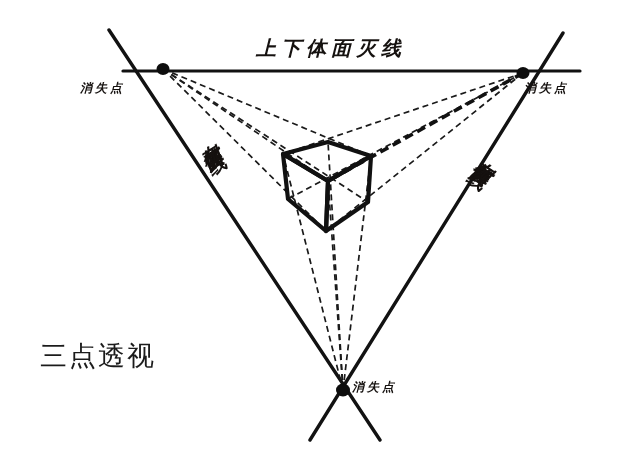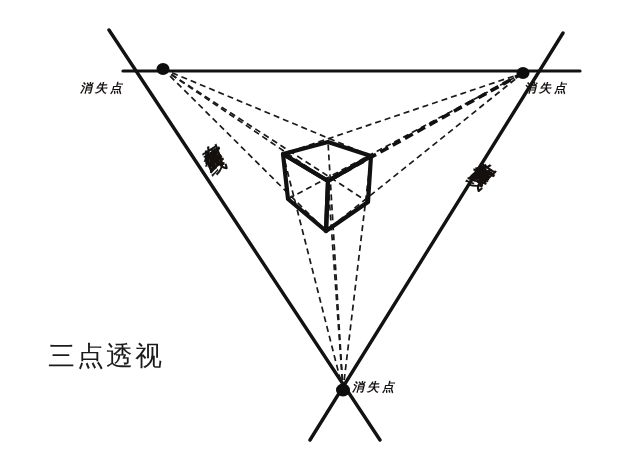--- a/index.html
+++ b/index.html
@@ -119,26 +119,27 @@
     </g>
 
     <g fill="#0d0d0d">
       <ellipse cx="163" cy="69" rx="6.5" ry="6"></ellipse>
       <ellipse cx="523" cy="73" rx="6.5" ry="6"></ellipse>
       <ellipse cx="343" cy="390" rx="7" ry="6.5"></ellipse>
     </g>
 
   </svg>
 
+  <div class="lbl lbl-brush lbl-horizon" style="left:256px; top:38px;">上下体面灭线</div>
 
   <div class="lbl lbl-brush lbl-vp" style="left:80px; top:82px;">消失点</div>
 
   <div class="lbl lbl-brush lbl-vp" style="left:524px; top:82px;">消失点</div>
 
   <div class="lbl lbl-brush lbl-vp" style="left:352px; top:381px;">消失点</div>
 
   <div class="lbl lbl-brush rot-left vert" style="left:189px; top:140px; transform: rotate(-33deg);">左侧体面灭线</div>
 
   <div class="lbl lbl-brush rot-right vert" style="left:489px; top:145px; transform: rotate(33deg);">右侧体面灭线</div>
 
-  <div class="lbl lbl-title" style="left:48px; top:342px;">三点透视</div>
+  <div class="lbl lbl-title" style="left:40px; top:342px;">三点透视</div>
 
 </div>
 
 </body></html>

